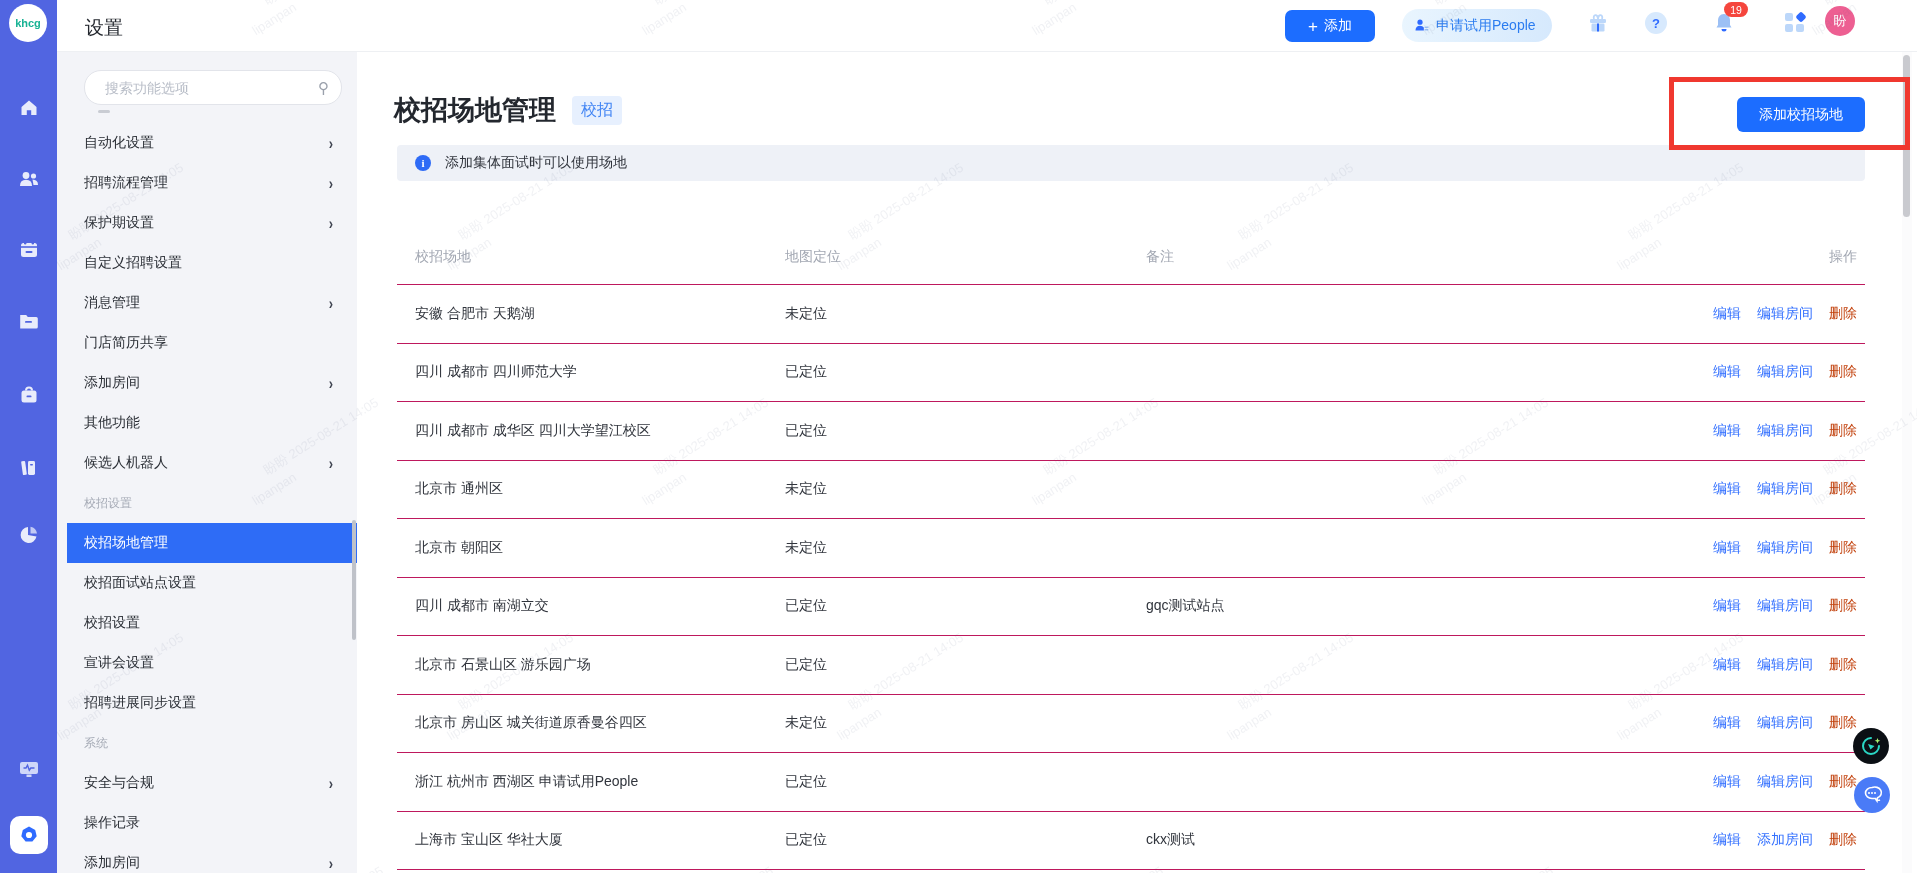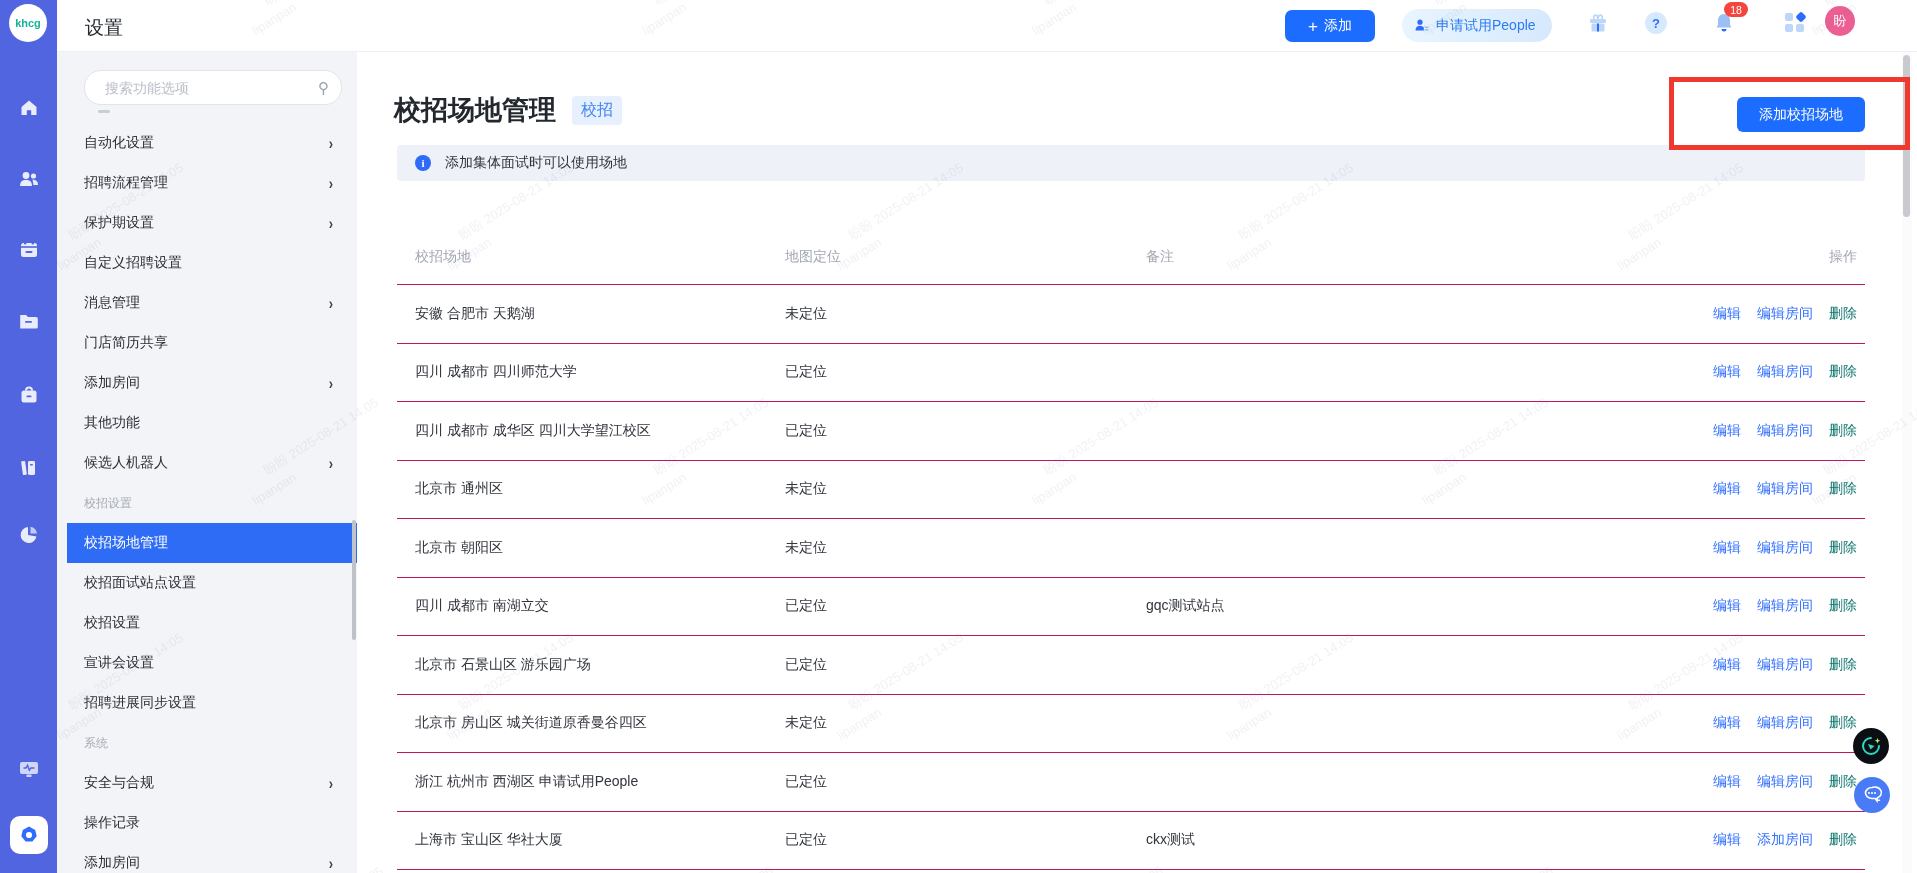--- a/index.html
+++ b/index.html
@@ -72,21 +72,21 @@
   .t-row { display:flex; align-items:center; border-bottom:1px solid #be185d; }
   .t-head { height:55px; }
   .t-body-row { height:58.5px; }
   .c1 { width:388px; padding-left:18px; }
   .c2 { width:361px; }
   .c3 { flex:1; }
   .c4 { width:190px; display:flex; justify-content:flex-end; gap:16px; padding-right:8px; white-space:nowrap; }
   .t-head .hc { font-size:14px; color:#a2a7b2; }
   .t-body-row .cell { font-size:14px; color:#30343c; }
   .link { font-size:14px; color:#3370ff; cursor:pointer; text-decoration:none; }
-  .link.danger { color:#0f766e; }
+  .link.danger { color:#c2410c; }
 
   
   .float-ai { position:absolute; left:1853px; top:728px; width:36px; height:36px; border-radius:50%; background:#0b0f14;
               display:flex; align-items:center; justify-content:center; z-index:7; cursor:pointer; }
   .float-chat { position:absolute; left:1854px; top:777px; width:36px; height:36px; border-radius:50%; background:#4a7bf7;
                 display:flex; align-items:center; justify-content:center; z-index:7; cursor:pointer; }
 
   
   .page-scrolltrack { position:absolute; left:1902px; top:52px; width:10px; height:821px; background:#fbfbfc; z-index:4; }
   .page-scrollthumb { position:absolute; left:1px; top:3px; width:7px; height:162px; background:#c9cacf; border-radius:4px; cursor:pointer; }
@@ -298,21 +298,21 @@
   </div>
   <div class="top-ico" style="left:1586px">
     <div class="help-circle">?</div>
   </div>
   <div class="top-ico" style="left:1654px">
     <svg width="24" height="24" viewBox="0 0 24 24">
       <path d="M12 3 C8 3 6 6 6 9.5 L6 14 L4.5 16.5 L19.5 16.5 L18 14 L18 9.5 C18 6 16 3 12 3 Z" fill="#9cc0f5"></path>
       <path d="M9.5 18 A2.5 2.5 0 0 0 14.5 18 Z" fill="#2f6bff"></path>
     </svg>
   </div>
-  <div class="bell-badge">18</div>
+  <div class="bell-badge">19</div>
   <div class="top-ico" style="left:1725px">
     <div class="grid-ico">
         <i></i>
         <i class="dark"></i>
         <i></i>
         <i></i>
       </div>
   </div>
   <div class="avatar">盼</div>
 </div>

